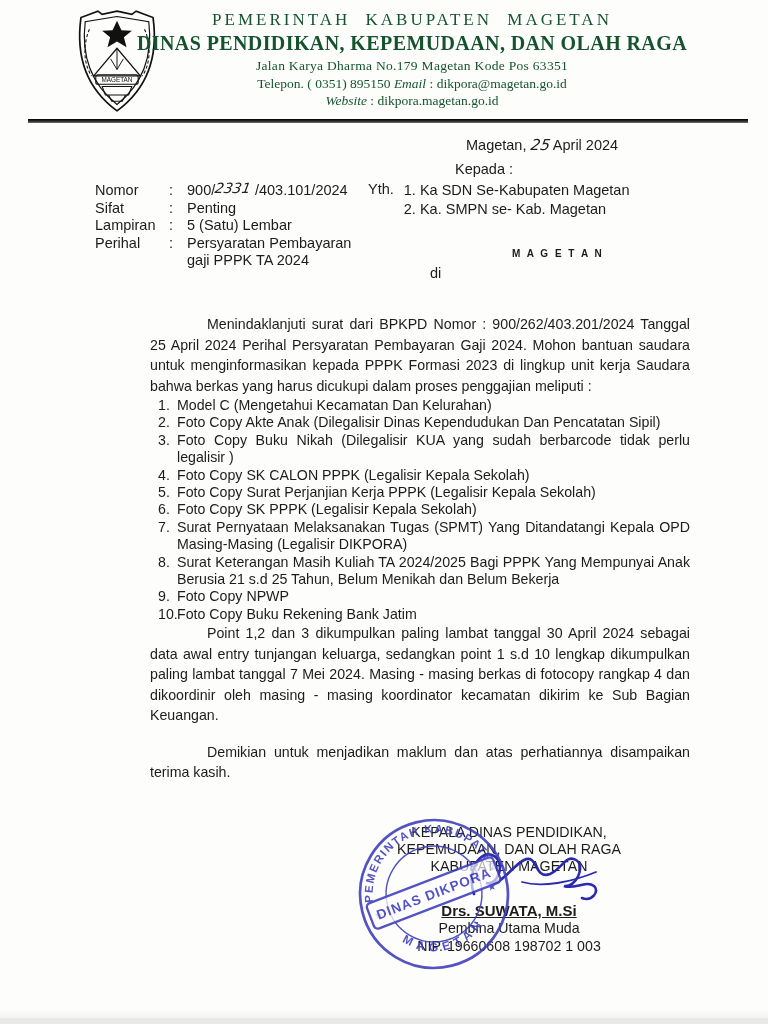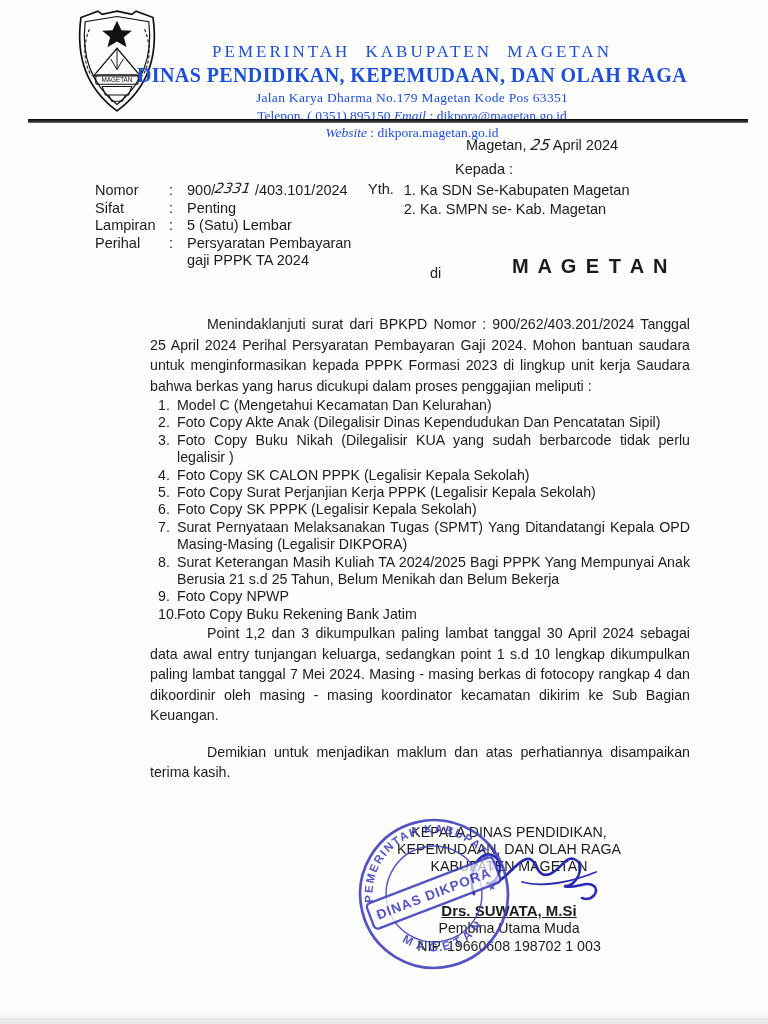--- a/index.html
+++ b/index.html
@@ -3,21 +3,21 @@
 <meta charset="utf-8">
 <style>
   html,body{margin:0;padding:0;background:#ffffff;}
   .page{
     position:relative;width:768px;height:1024px;overflow:hidden;
     background:#fdfdfc;color:#1c1c1c;
     font-family:"Liberation Sans",sans-serif;
   }
   
   .letterhead{position:absolute;top:10px;left:70px;right:14px;text-align:center;
-    font-family:"Liberation Serif",serif;color:#1d4ed8;margin-top:32px;}
+    font-family:"Liberation Serif",serif;color:#14532d;}
   .lh-gov{font-size:17px;letter-spacing:3px;word-spacing:8px;}
   .lh-dept{font-size:20px;font-weight:bold;letter-spacing:.4px;margin-top:2px;}
   .lh-addr{font-size:13.5px;margin-top:3px;letter-spacing:.3px;}
   .lh-contact{font-size:13.5px;margin-top:2px;}
   .lh-web{font-size:13.5px;margin-top:1px;}
   .lh-contact i,.lh-web i{font-family:"Liberation Serif",serif;}
   .logo{position:absolute;left:62px;top:8px;width:110px;height:106px;}
   .divider{position:absolute;top:119px;left:28px;right:20px;height:4px;
     background:linear-gradient(#000,#333 60%,#777);}
   
@@ -28,21 +28,21 @@
   .yth-block{position:absolute;left:368px;top:181px;font-size:14.5px;display:flex;}
   .yth-label{margin-right:10px;}
   .yth-lines div{line-height:18.5px;}
   .meta{position:absolute;left:95px;top:182px;font-size:14.5px;}
   .meta-row{display:flex;line-height:17.5px;}
   .meta-label{width:74px;}
   .meta-colon{width:18px;text-align:left;}
   .meta-value{white-space:nowrap;}
   .hand-nomor{position:relative;top:-2px;font-size:14px;}
   .di{position:absolute;left:430px;top:229px;font-size:14.5px;margin-top:36px;}
-  .city{position:absolute;left:512px;top:255px;font-size:20px;font-weight:bold;letter-spacing:2px;}
+  .city{position:absolute;left:512px;top:248px;font-size:10px;font-weight:bold;letter-spacing:2px;}
   
   .body-text{position:absolute;left:150px;top:314px;width:540px;font-size:14.2px;}
   .para{text-align:justify;line-height:20.5px;margin:0;}
   .indent{text-indent:57px;}
   .doc-list{margin:1px 0 0 0;padding:0;list-style:none;}
   .doc-list li{display:flex;line-height:17.4px;margin:0;}
   .li-num{width:27px;flex:0 0 27px;padding-left:8px;box-sizing:border-box;}
   .li-text{flex:1;text-align:justify;}
   .para-close{margin-top:16px;}
   

